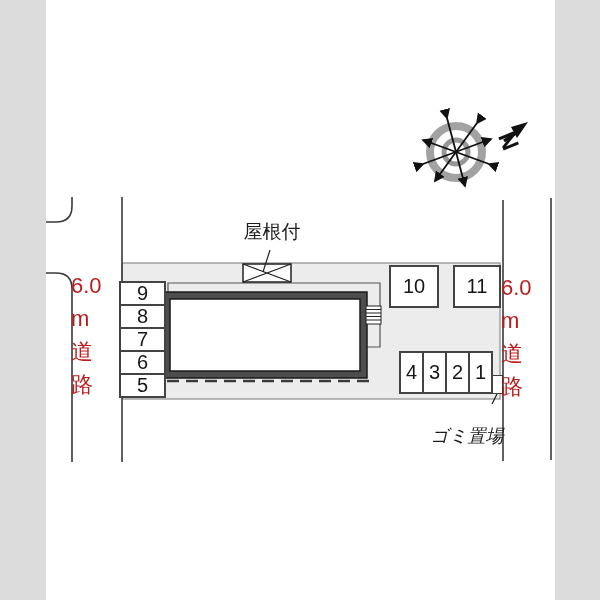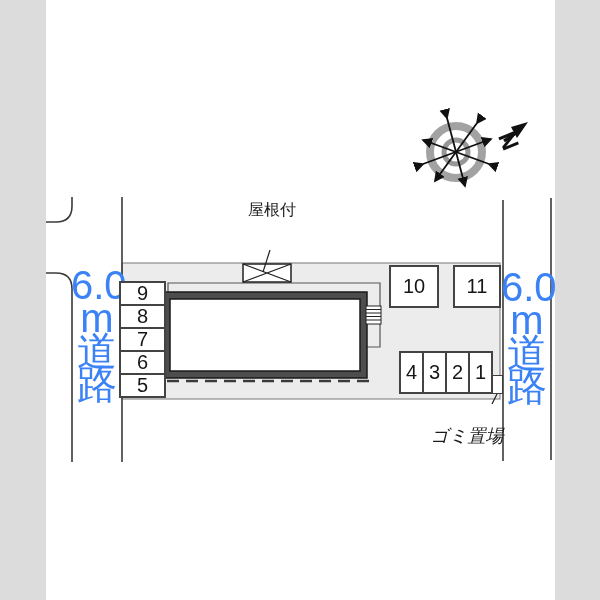--- a/index.html
+++ b/index.html
@@ -8,28 +8,28 @@
     background:#ffffff;
     font-family:"Liberation Sans","DejaVu Sans",sans-serif;
     -webkit-font-smoothing:antialiased;
   }
   .abs{position:absolute;}
   .offsite{background:#dcdcdc;top:0;height:600px;}
   #offsite-left{left:0;width:46px;}
   #offsite-right{left:555px;width:45px;}
   svg.layer{position:absolute;left:0;top:0;z-index:1;}
   .road-label{
-    z-index:2;text-align:center;color:#3b82f6;
-    font-size:40px;line-height:33px;font-weight:400;letter-spacing:0;
+    z-index:2;text-align:left;color:#b91c1c;
+    font-size:22px;line-height:33px;font-weight:400;letter-spacing:0;
   }
   .road-label div{white-space:nowrap;}
   #road-label-left{left:71px;top:269px;width:52px;}
   #road-label-right{left:501px;top:271px;width:52px;}
   .small-label{z-index:3;text-align:center;color:#1c1c1c;}
-  #bicycle-label{left:227px;top:201px;width:90px;font-size:16px;line-height:17px;}
+  #bicycle-label{left:227px;top:223px;width:90px;font-size:19px;line-height:17px;}
   #garbage-label{left:429px;top:426px;width:76px;font-size:18px;line-height:20px;font-style:italic;}
   .stall{
     z-index:2;box-sizing:border-box;background:#ffffff;
     border:2px solid #434343;display:flex;align-items:center;justify-content:center;
     font-size:20px;color:#161616;
   }
   .stall-left{left:119px;width:47px;height:25px;}
   #stall-9{top:281px;} #stall-8{top:304px;} #stall-7{top:327px;}
   #stall-6{top:350px;} #stall-5{top:373px;}
   .stall-top{top:265px;height:43px;}

